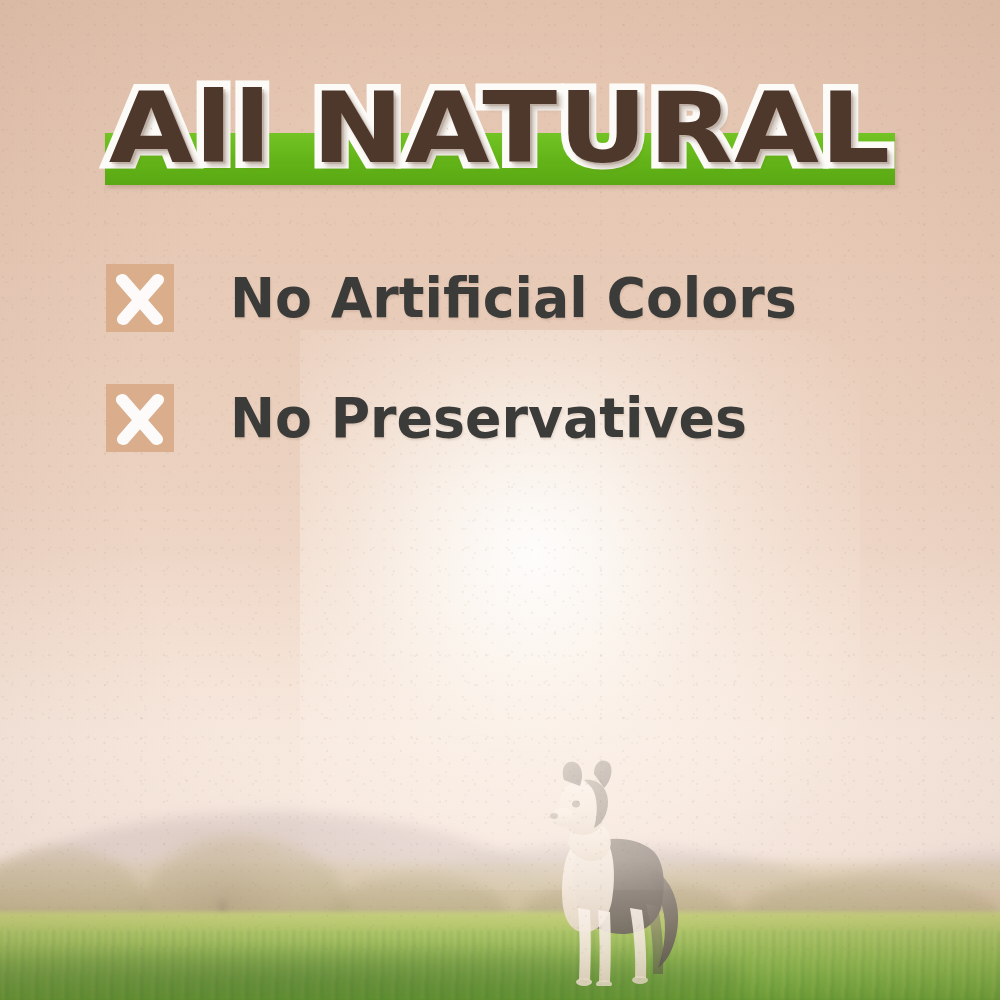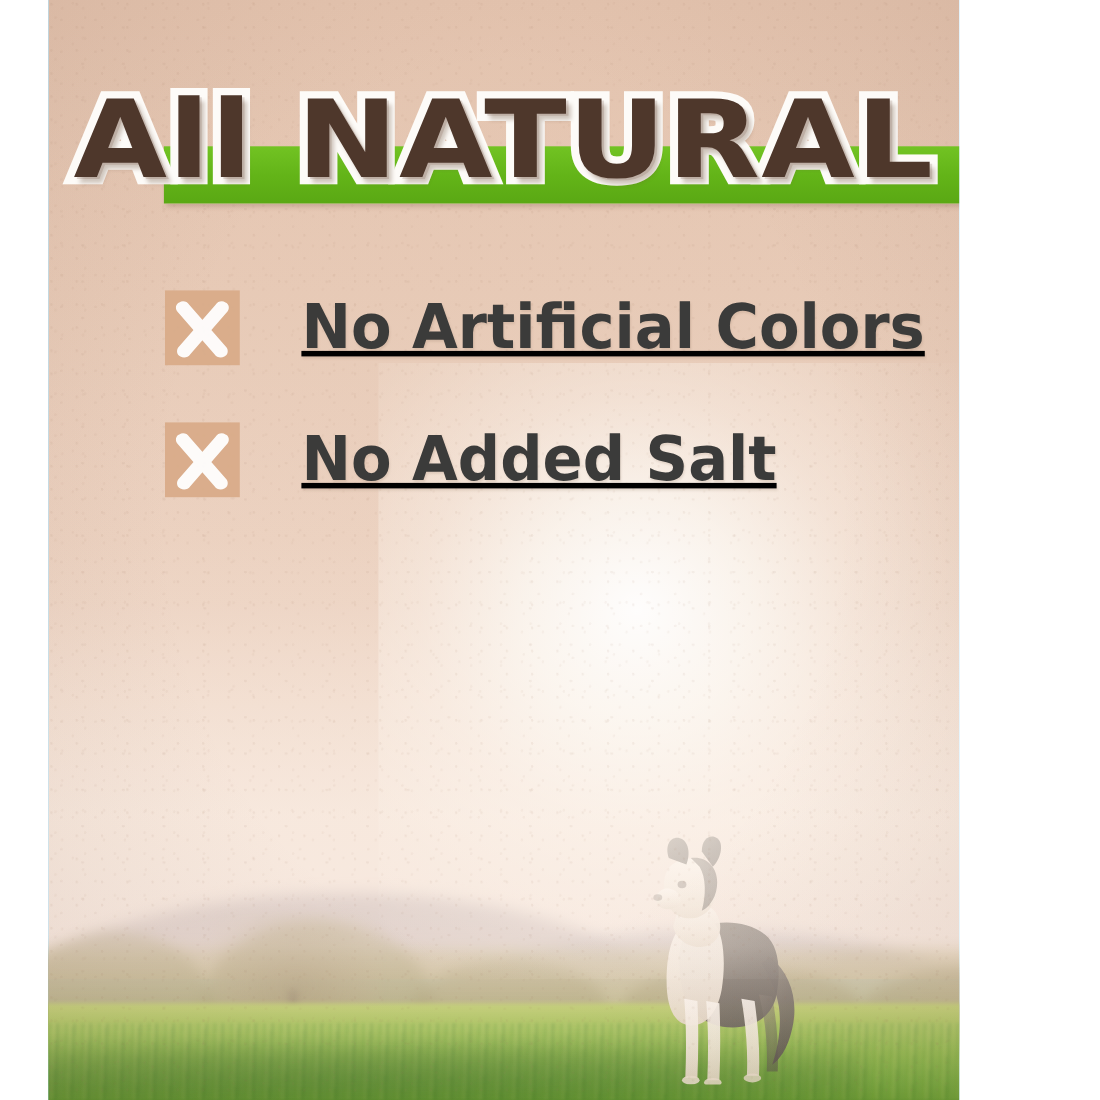--- a/index.html
+++ b/index.html
@@ -2,26 +2,25 @@
 <html><head>
 <meta charset="utf-8">
 <style>
   html, body {
     margin: 0;
     padding: 0;
     background: #ffffff;
   }
   .stage {
     position: relative;
-    width: 828px;
+    width: 1000px;
     height: 1000px;
     overflow: hidden;
     font-family: "Liberation Sans", sans-serif;
-    background: #7dd3fc;
-    margin-left: 44px;
+    background: #f9a8d4;
   }
 
   
   .bg-photo {
     position: absolute;
     inset: 0;
     overflow: hidden;
   }
   
   .sky {
@@ -280,21 +279,20 @@
     position: absolute;
     left: 106px;
     top: 264px;
     width: 820px;
   }
   .row {
     display: flex;
     align-items: flex-end;
     height: 68px;
     margin-bottom: 52px;
-    text-decoration: underline;
   }
   .checkbox {
     position: relative;
     flex: 0 0 auto;
     width: 68px;
     height: 68px;
     background: #d9ab88;
     opacity: .92;
   }
   .checkbox svg {
@@ -413,25 +411,25 @@
       <div class="checkbox">
         <svg viewBox="0 0 68 68" xmlns="http://www.w3.org/2000/svg">
           <path d="M13 11 C16 9 20 10 22 13 L56 52 C58 55 57 59 54 60 C51 62 47 61 45 58 L11 19 C9 16 10 12 13 11 Z" fill="#ffffff"></path>
           <path d="M55 11 C58 12 59 16 57 19 L23 58 C21 61 17 62 14 60 C11 59 10 55 12 52 L46 13 C48 10 52 9 55 11 Z" fill="#ffffff"></path>
         </svg>
       </div>
       <div class="row-label">No Artificial Colors</div>
     </div>
 
 
-
     <div class="row">
       <div class="checkbox">
         <svg viewBox="0 0 68 68" xmlns="http://www.w3.org/2000/svg">
           <path d="M13 11 C16 9 20 10 22 13 L56 52 C58 55 57 59 54 60 C51 62 47 61 45 58 L11 19 C9 16 10 12 13 11 Z" fill="#ffffff"></path>
           <path d="M55 11 C58 12 59 16 57 19 L23 58 C21 61 17 62 14 60 C11 59 10 55 12 52 L46 13 C48 10 52 9 55 11 Z" fill="#ffffff"></path>
         </svg>
       </div>
-      <div class="row-label">No Added Salt</div>
+      <div class="row-label">No Preservatives</div>
     </div>
+
 
   </div>
 </div>
 
 </body></html>

